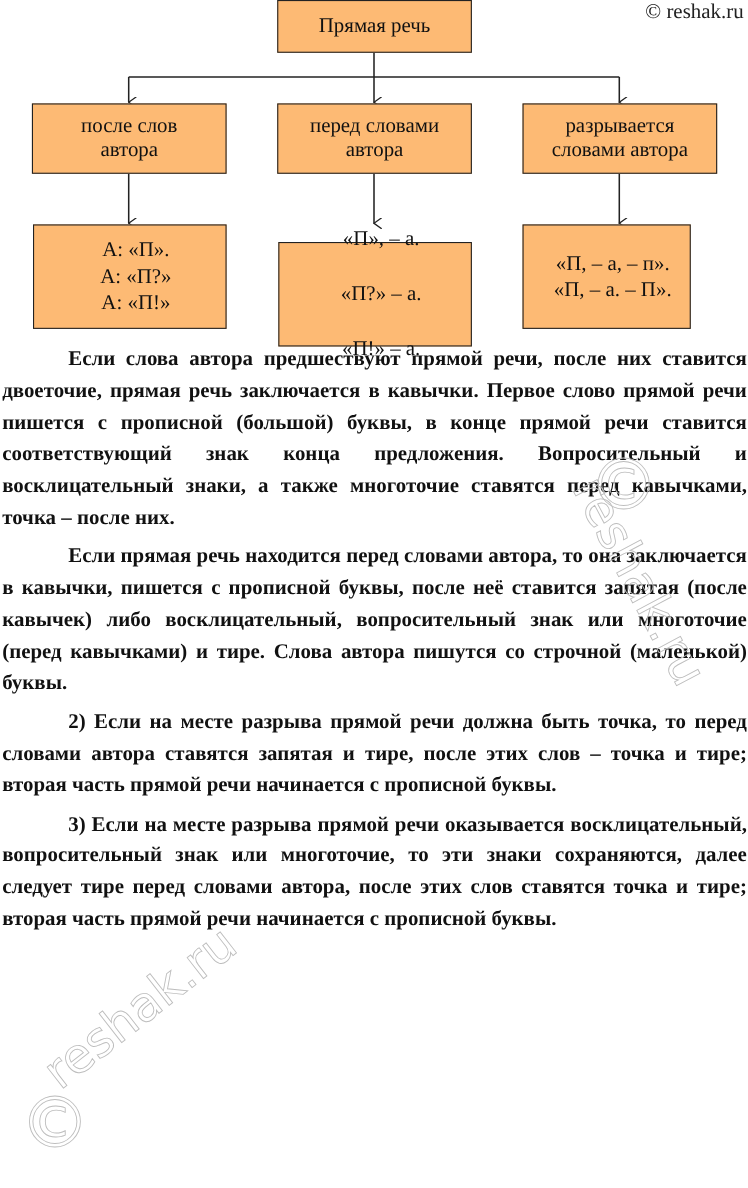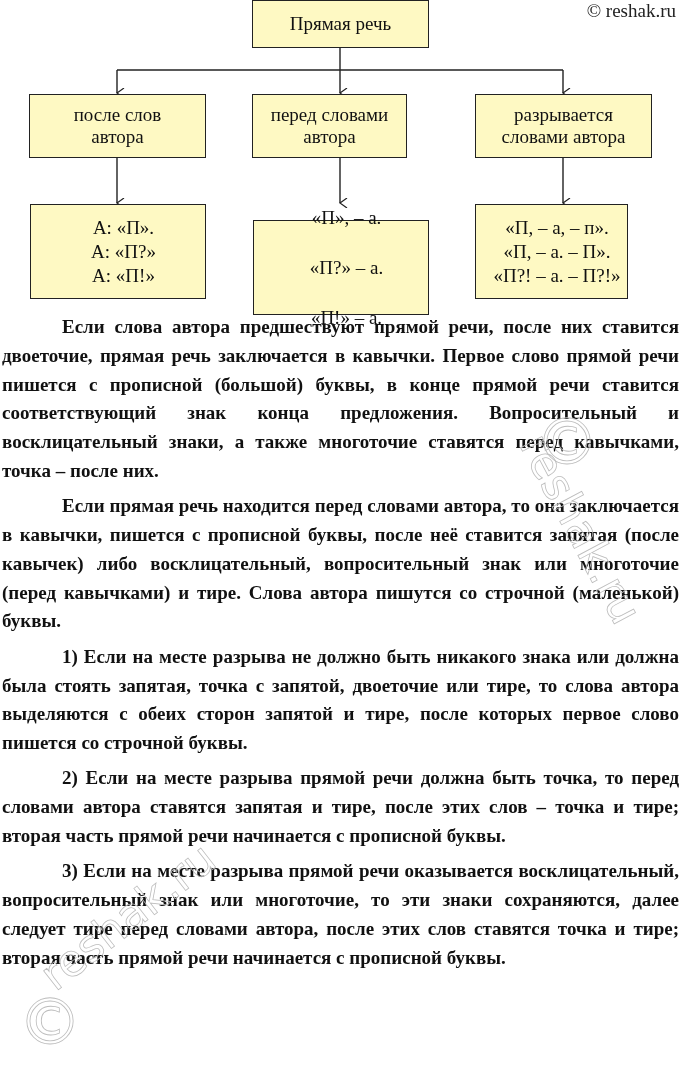--- a/index.html
+++ b/index.html
@@ -7,21 +7,21 @@
     width: 680px; height: 1080px; position: relative; overflow: hidden;
     font-family: "Liberation Serif", "DejaVu Serif", serif;
     color: #111111;
   }
   .copyright {
     position: absolute; top: 0; right: 4px;
     font-size: 19px; line-height: 22px; color: #222;
   }
   .box {
     position: absolute; box-sizing: border-box;
-    border: 1.5px solid #222; background: #fef9c3;
+    border: 1.5px solid #222; background: #fdba74;
     display: flex; flex-direction: column; align-items: center; justify-content: center;
     text-align: center; font-size: 19px; line-height: 22px;
   }
   .box .ln { display: block; white-space: nowrap; }
   .box.examples { font-size: 19px; line-height: 24px; padding-left: 11px; }
   svg.conn { position: absolute; left: 0; top: 0; pointer-events: none; }
   .text {
     position: absolute; left: 2px; top: 313px; width: 677px;
     font-size: 19px; line-height: 28.8px; font-weight: bold;
   }
@@ -54,21 +54,21 @@
 </svg>
 
 <div class="box" style="left:252px; top:0px; width:177px; height:48px;">
   <span class="ln">Прямая речь</span>
 </div>
 
 <div class="box" style="left:29px; top:94px; width:177px; height:64px;text-align:center;">
   <span class="ln">после слов</span>
   <span class="ln">автора</span>
 </div>
-<div class="box" style="left:252px; top:94px; width:155px; height:64px;">
+<div class="box" style="left:252px; top:94px; width:177px; height:64px;">
   <span class="ln">перед словами</span>
   <span class="ln">автора</span>
 </div>
 <div class="box" style="left:475px; top:94px; width:177px; height:64px;">
   <span class="ln">разрывается</span>
   <span class="ln">словами автора</span>
 </div>
 
 <div class="box examples" style="left:30px; top:204px; width:176px; height:95px;">
   <span class="ln">А: «П».</span>
@@ -76,27 +76,25 @@
   <span class="ln">А: «П!»</span>
 </div>
 <div class="box examples" style="left:253px; top:220px; width:176px; height:95px;gap:26px;">
   <span class="ln">«П», – а.</span>
   <span class="ln">«П?» – а.</span>
   <span class="ln">«П!» – а.</span>
 </div>
 <div class="box examples" style="left:475px; top:204px; width:153px; height:95px;">
   <span class="ln">«П, – а, – п».</span>
   <span class="ln">«П, – а. – П».</span>
-  <span class="ln">«П?! – а. – П?!»</span>
 </div>
 
 <div class="text">
   <p>Если слова автора предшествуют прямой речи, после них ставится двоеточие, прямая речь заключается в кавычки. Первое слово прямой речи пишется с прописной (большой) буквы, в конце прямой речи ставится соответствующий знак конца предложения. Вопросительный и восклицательный знаки, а также многоточие ставятся перед кавычками, точка – после них.</p>
   <p>Если прямая речь находится перед словами автора, то она заключается в кавычки, пишется с прописной буквы, после неё ставится запятая (после кавычек) либо восклицательный, вопросительный знак или многоточие (перед кавычками) и тире. Слова автора пишутся со строчной (маленькой) буквы.</p>
-  <p>1) Если на месте разрыва не должно быть никакого знака или должна была стоять запятая, точка с запятой, двоеточие или тире, то слова автора выделяются с обеих сторон запятой и тире, после которых первое слово пишется со строчной буквы.</p>
   <p>2) Если на месте разрыва прямой речи должна быть точка, то перед словами автора ставятся запятая и тире, после этих слов – точка и тире; вторая часть прямой речи начинается с прописной буквы.</p>
   <p>3) Если на месте разрыва прямой речи оказывается восклицательный, вопросительный знак или многоточие, то эти знаки сохраняются, далее следует тире перед словами автора, после этих слов ставятся точка и тире; вторая часть прямой речи начинается с прописной буквы.</p>
 </div>
 
 <div class="wm" style="left:555px; top:425px; transform: rotate(62deg); transform-origin: left top;">
   <span>reshak.ru</span>
 </div>
 <div class="wm" style="left:535px; top:405px; font-size:64px;">
   <span>©</span>
 </div>

